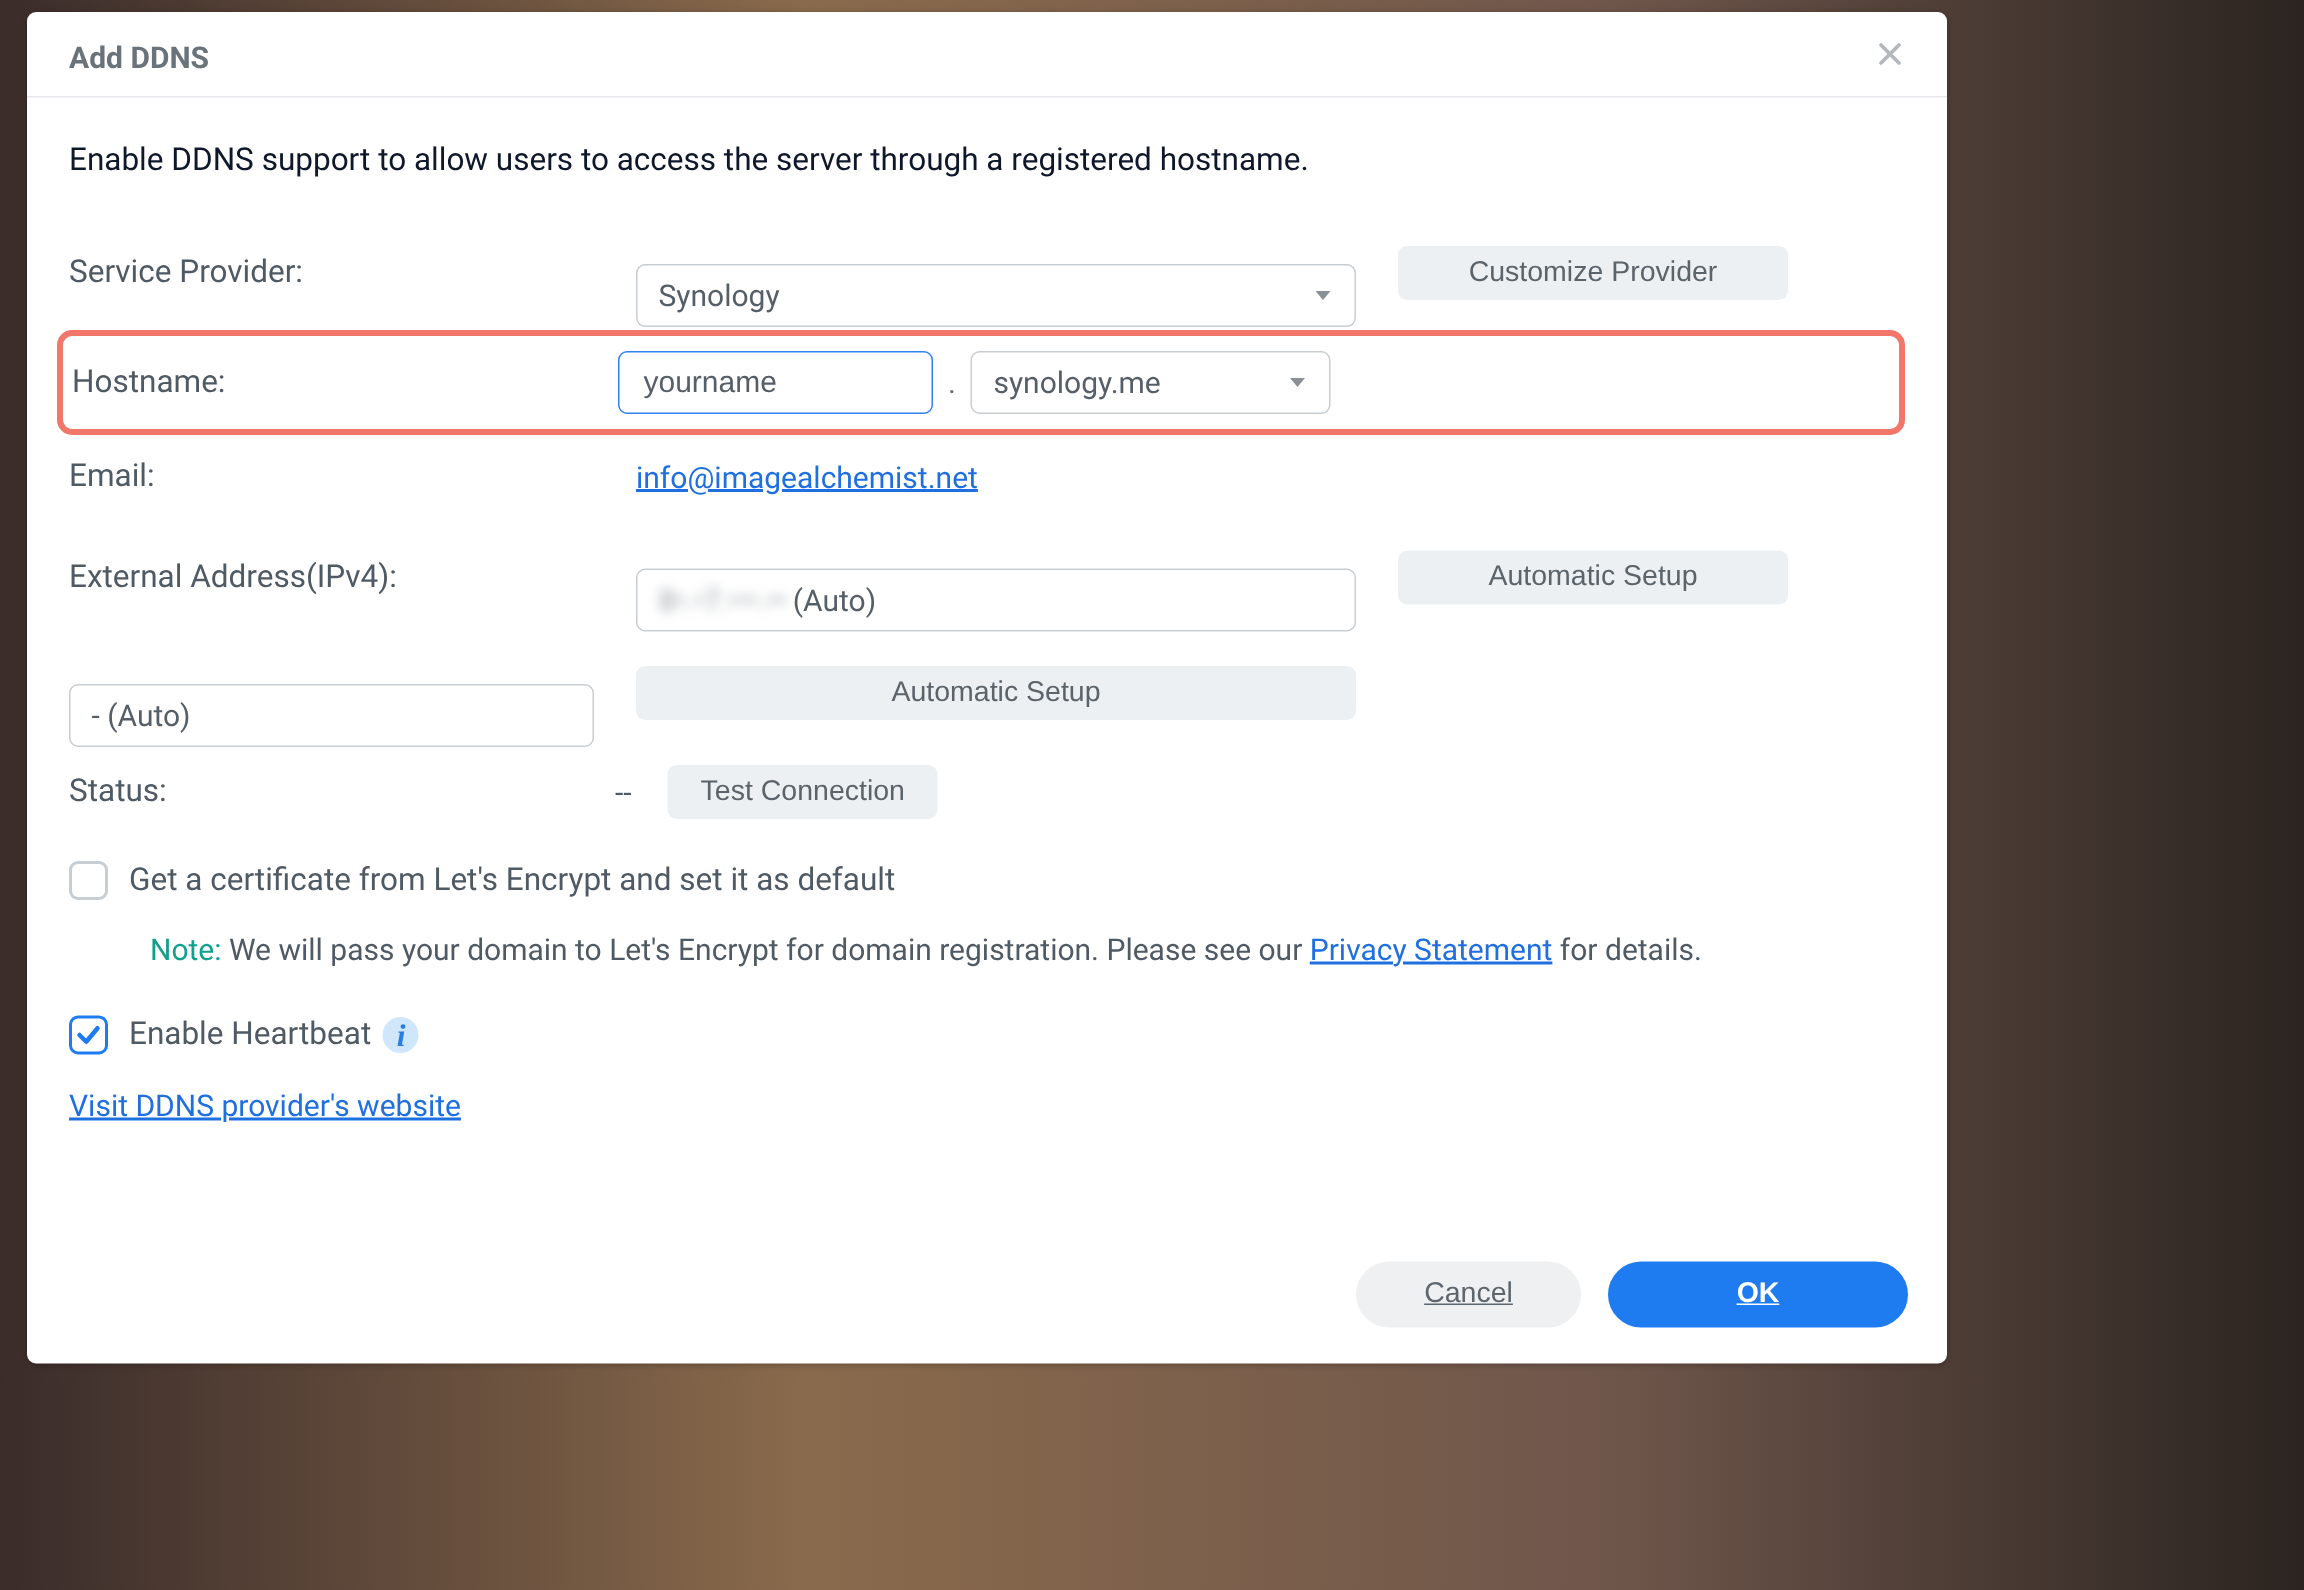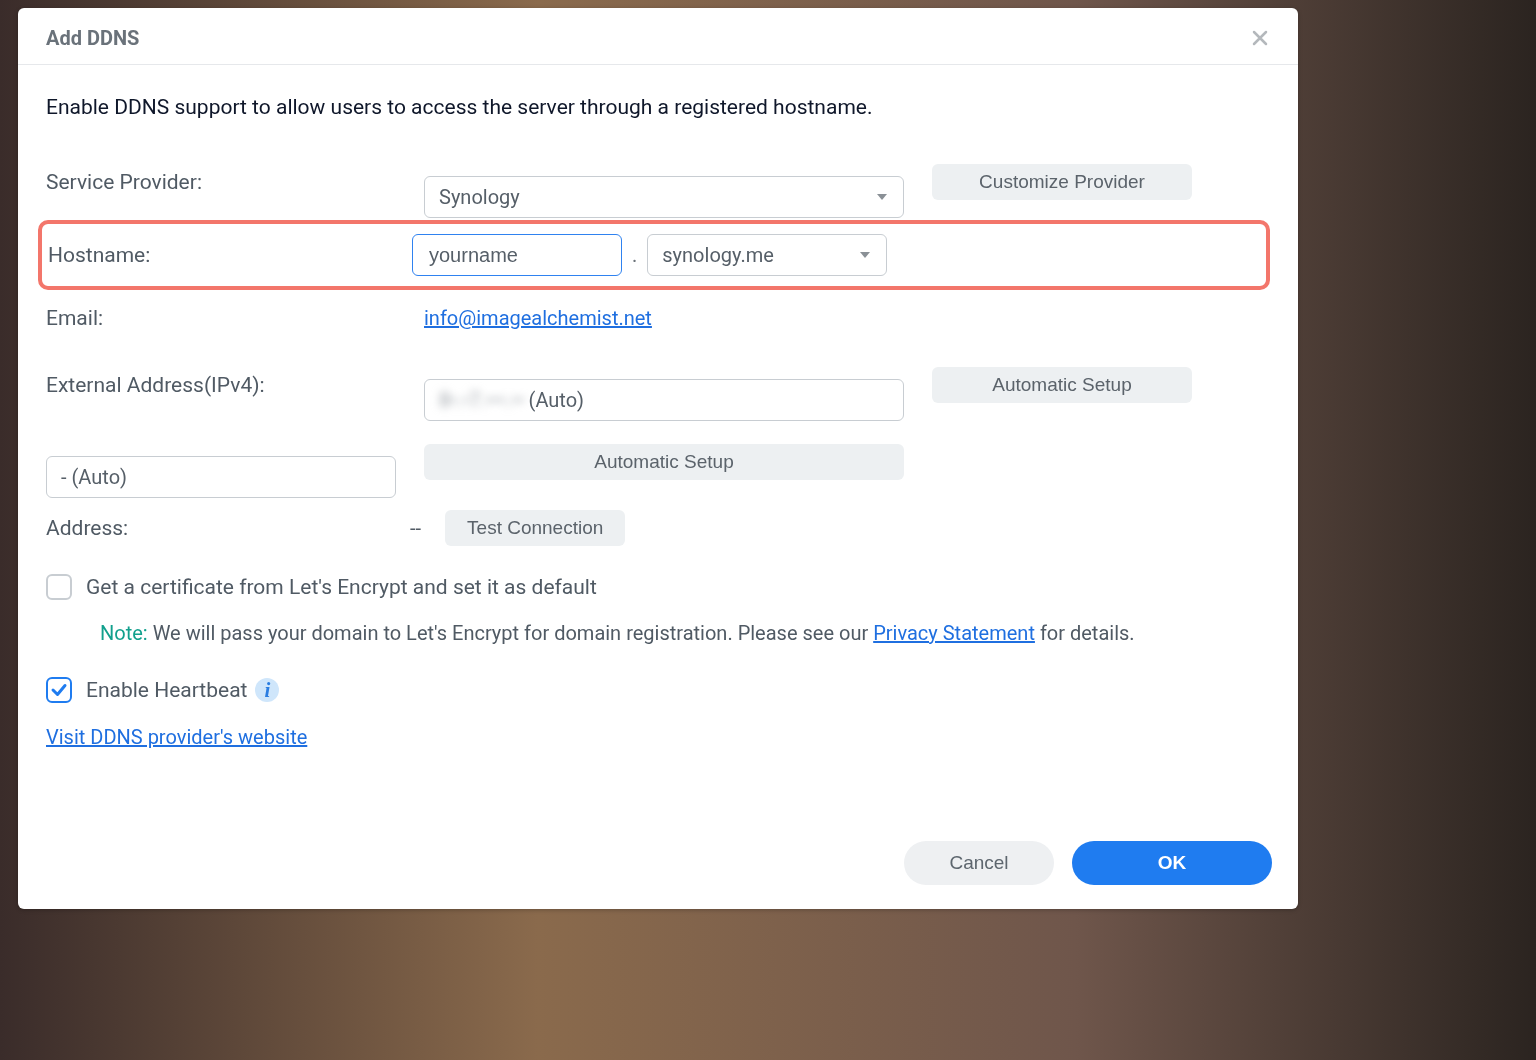--- a/index.html
+++ b/index.html
@@ -15,21 +15,21 @@
   }
   .dialog {
     position: absolute;
     left: 18px; top: 8px; right: 18px; bottom: 10px;
     background: #ffffff;
     border-radius: 6px;
     box-shadow: 0 1px 4px rgba(0,0,0,0.25);
     display: flex; flex-direction: column;
   }
   .dialog-header {
-    display: flex; align-items: center; justify-content: space-between;
+    display: flex; justify-content: space-between;
     padding: 18px 28px 14px 28px;
     border-bottom: 1px solid #e6e8eb;
   }
   .dialog-title { font-weight: 700; font-size: 20px; color: #6a727a; }
   .close-x { color: #b4b8bc; font-size: 22px; cursor: pointer; line-height: 1; }
   .close-x svg { display:block; }
   .dialog-body {
     padding: 30px 28px 10px 28px;
     flex: 1;
   }
@@ -101,21 +101,21 @@
     width: 24px; height: 24px; border-radius: 50%; background:#cfe6fb;
     display:inline-flex; align-items:center; justify-content:center;
     color:#2a7de1; font-weight:700; font-style: italic; font-family: Georgia, serif;
     margin-left: 8px;
   }
   .visit-link { margin-top: 22px; display:inline-block; }
   .dialog-footer {
     display:flex; justify-content:flex-end; gap: 18px;
     padding: 16px 26px 24px 26px;
   }
-  .btn-footer { min-width: 150px; height: 44px; border-radius: 22px; font-size: 19px; }
+  .btn-footer { min-width: 150px; height: 44px; border-radius: 22px; font-size: 19px; text-decoration: underline; }
   .btn-cancel { background:#eef0f2; color:#5d666e; }
   .btn-ok { background:#1f7cf0; color:#fff; font-weight:600; min-width: 200px; }
   .blur { filter: blur(4px); color:#9aa0a6; }
   .caret svg { display:block; }
 </style>
 </head>
 <body>
 
 <div class="dialog">
 
@@ -193,21 +193,21 @@
       <div class="field">
         <div class="input full-width">
           <span>- (Auto)</span>
         </div>
       </div>
       <button class="btn btn-light">Automatic Setup</button>
     </div>
 
     
     <div class="status-row">
-      <div class="label">Address:</div>
+      <div class="label">Status:</div>
       <div class="status-field">
         <span>--</span>
         <button class="btn btn-ghost">Test Connection</button>
       </div>
     </div>
 
     
     <div class="checkbox-row">
       <div class="checkbox"></div>
       <div class="label">Get a certificate from Let's Encrypt and set it as default</div>

